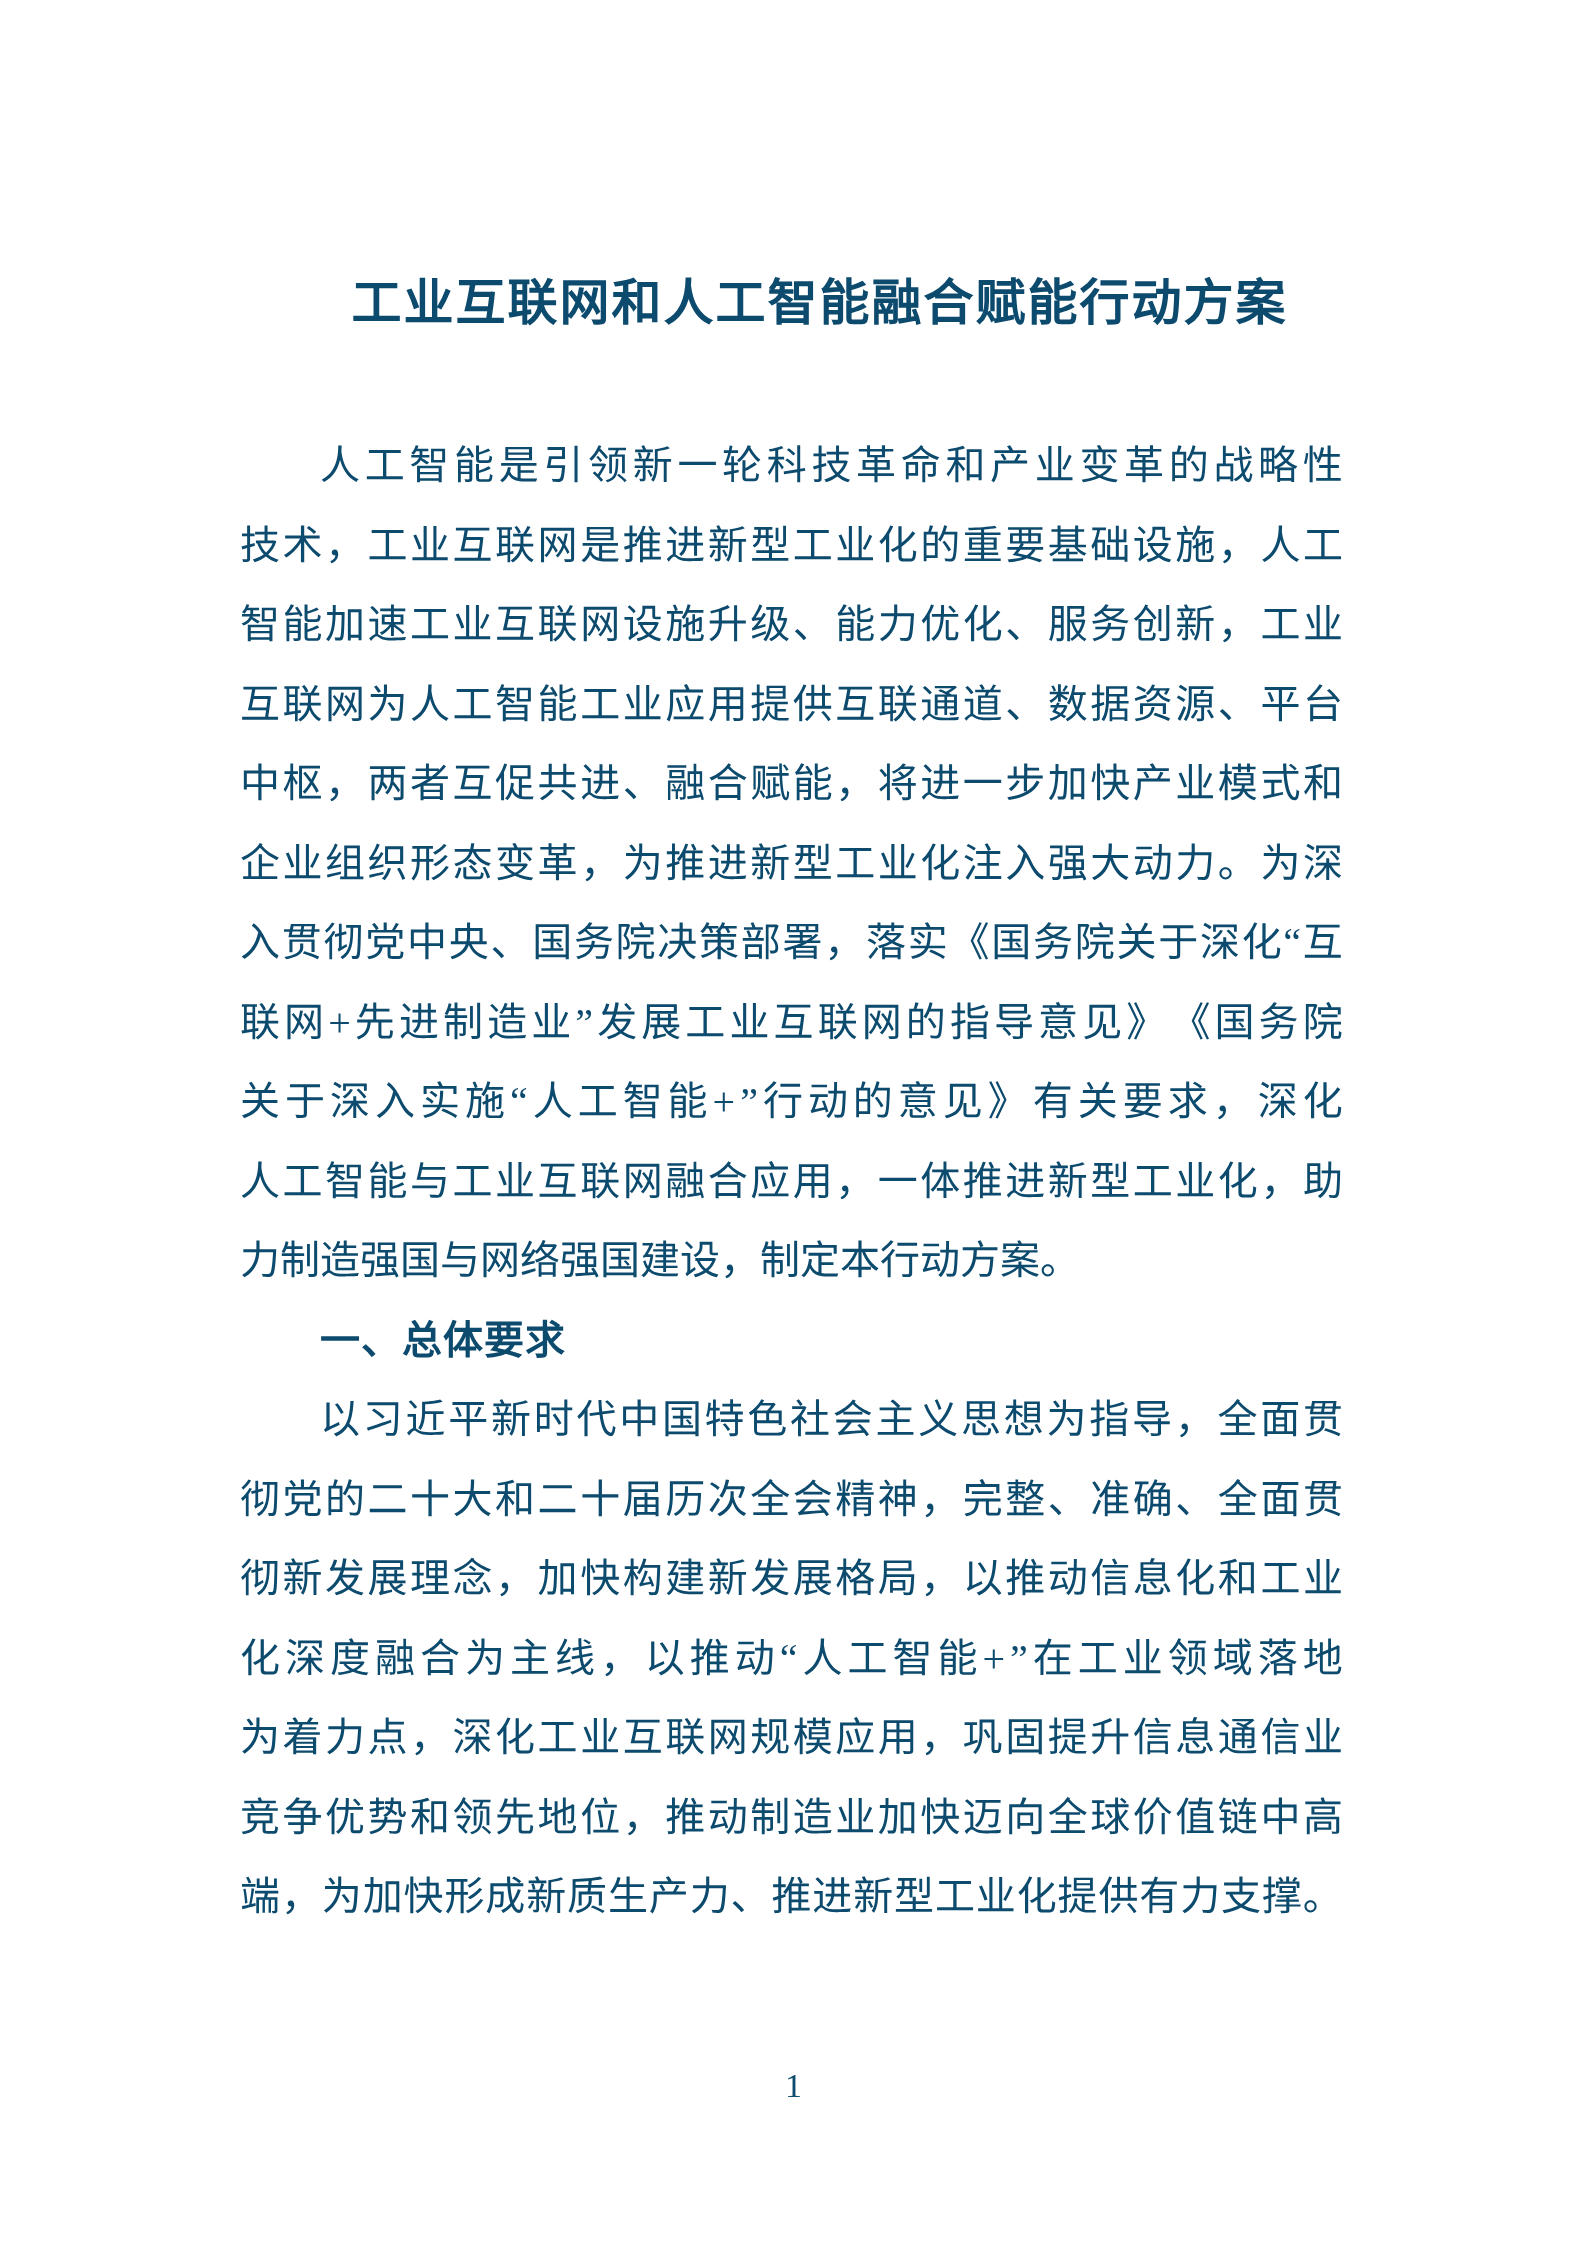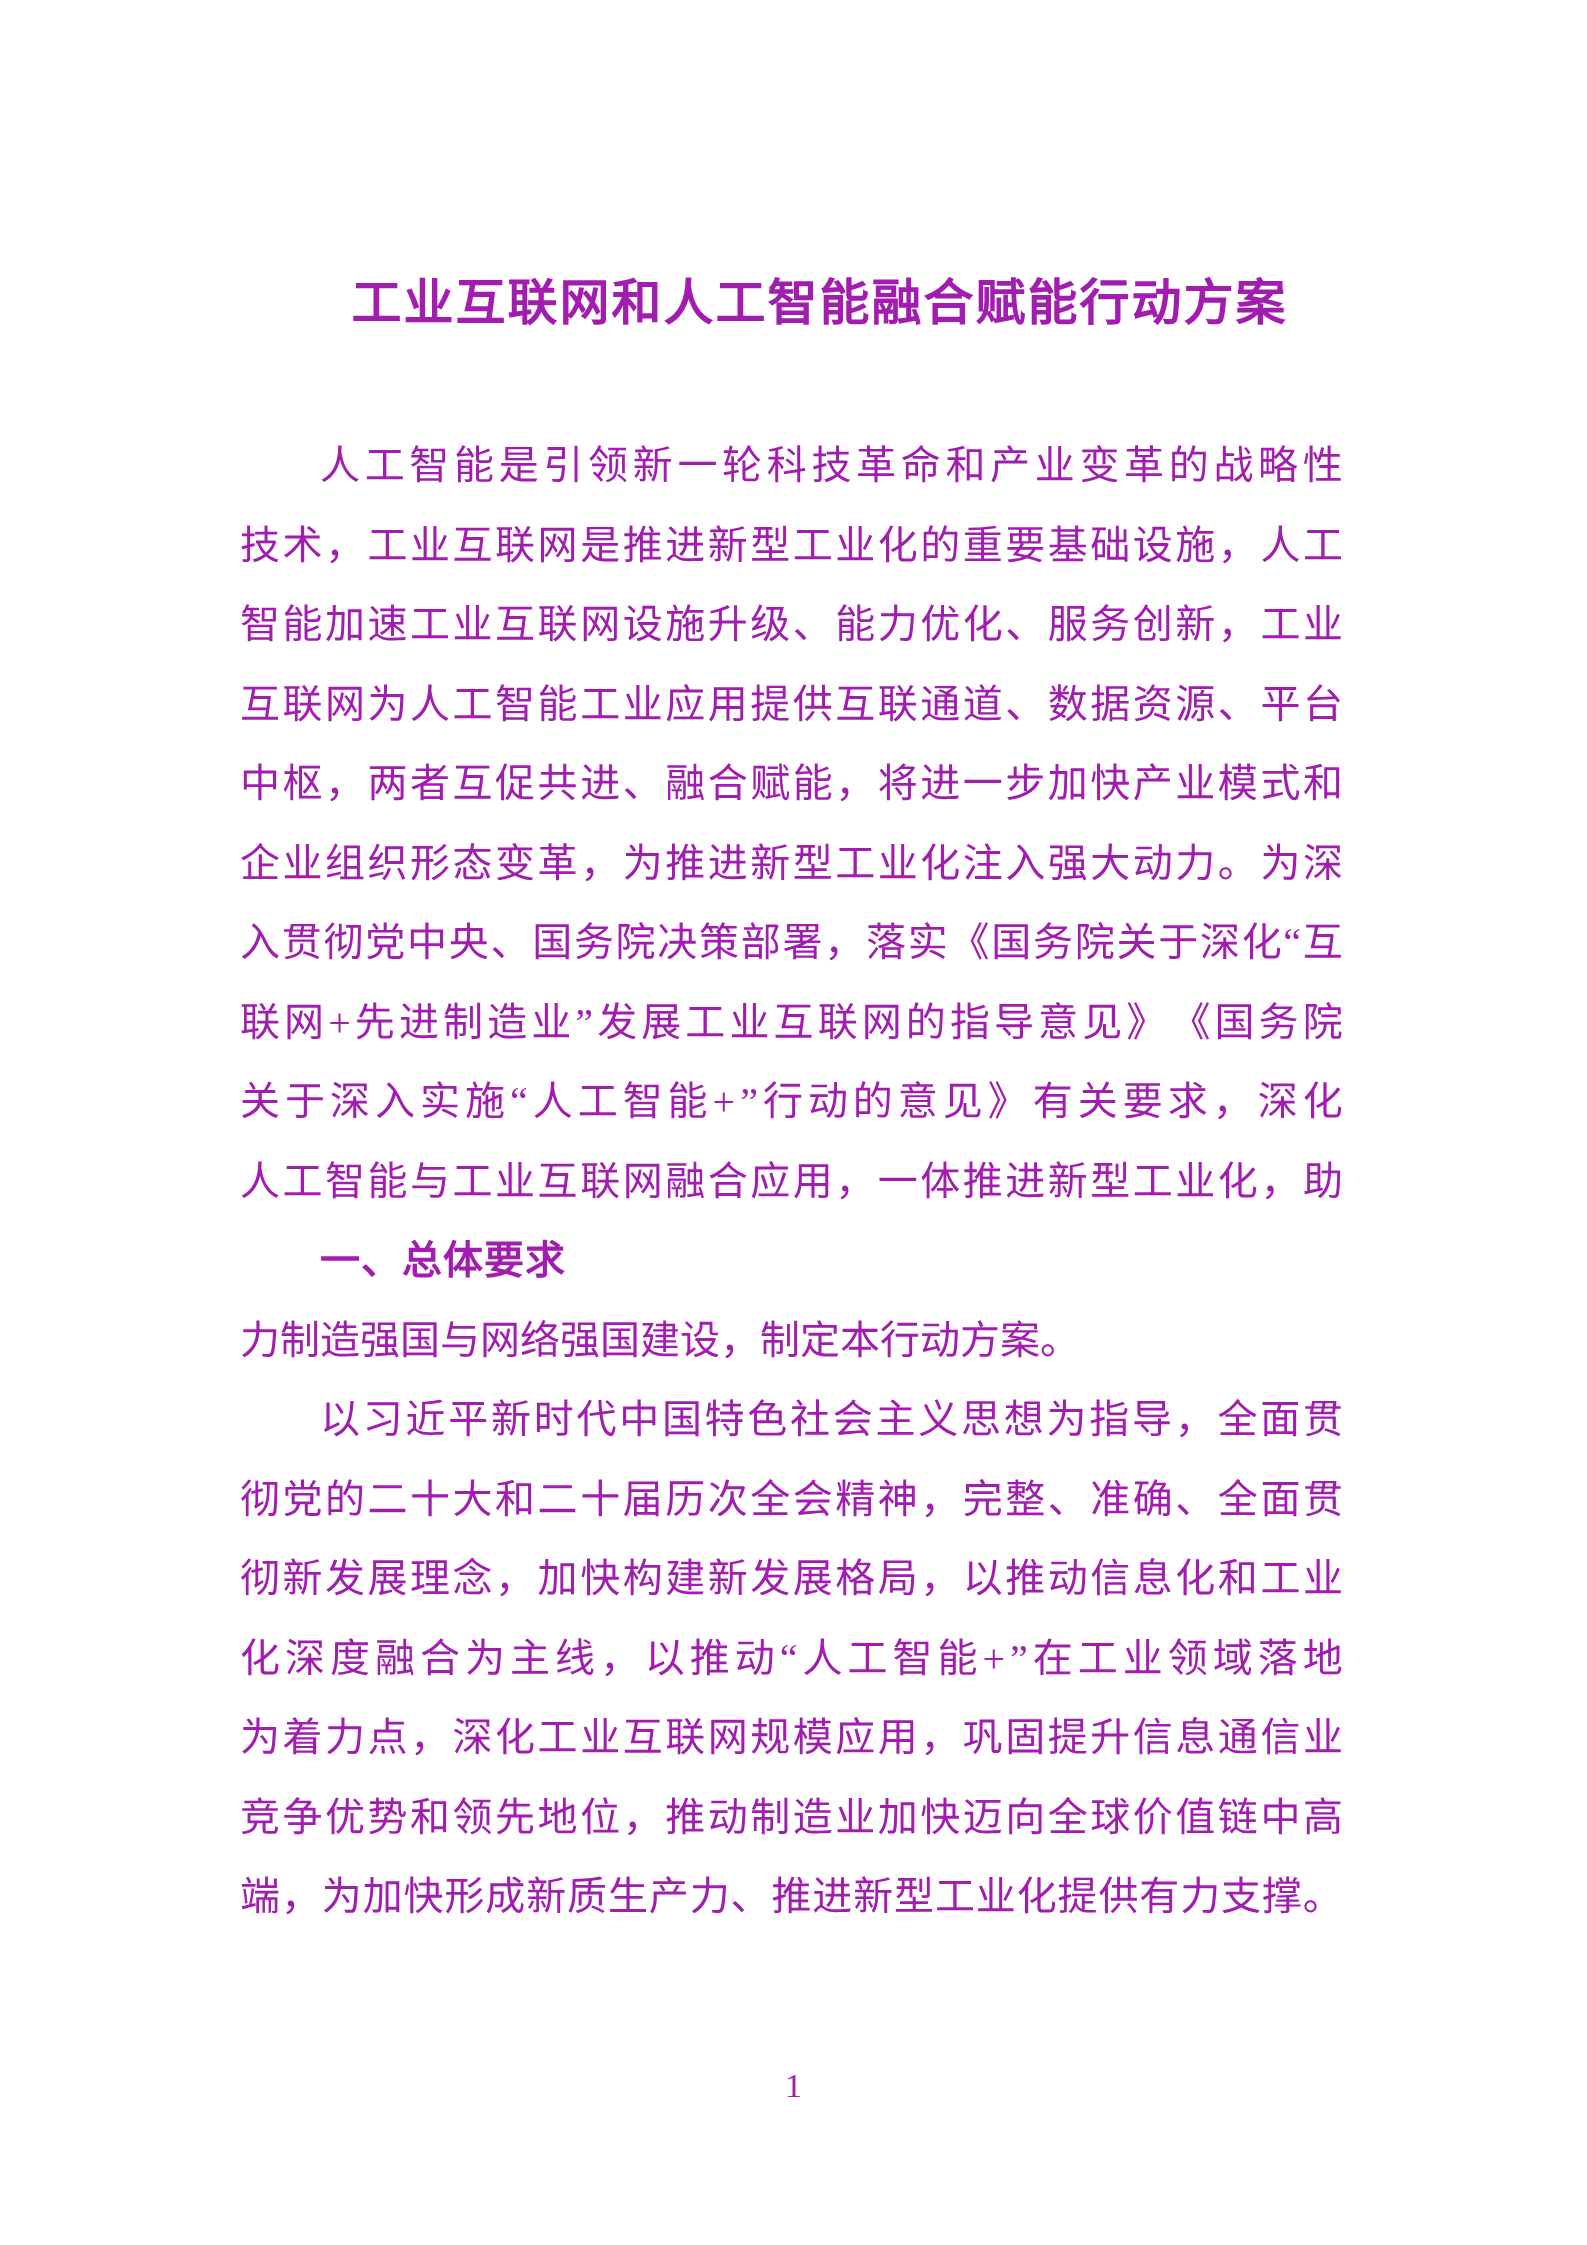--- a/index.html
+++ b/index.html
@@ -7,21 +7,21 @@
     padding: 0;
     background: #ffffff;
   }
   .page {
     position: relative;
     width: 1587px;
     height: 2245px;
     background: #ffffff;
     overflow: hidden;
     font-family: "Liberation Serif", "DejaVu Serif", serif;
-    color: #a21caf;
+    color: #0c4a6e;
   }
   .doc-title {
     position: absolute;
     top: 272px;
     left: 0;
     width: 100%;
     box-sizing: border-box;
     padding-left: 52px; 
     text-align: center;
     font-size: 50px;
@@ -343,22 +343,22 @@
         <span>推</span>
         <span>进</span>
         <span>新</span>
         <span>型</span>
         <span>工</span>
         <span>业</span>
         <span>化</span>
         <span>，</span>
         <span>助</span>
       </div>
+      <div class="line">力制造强国与网络强国建设，制定本行动方案。</div>
       <div class="line heading" style="padding-left: 80px;">一、总体要求</div>
-      <div class="line">力制造强国与网络强国建设，制定本行动方案。</div>
       <div class="line justify" style="padding-left: 80px;">
         <span>以</span>
         <span>习</span>
         <span>近</span>
         <span>平</span>
         <span>新</span>
         <span>时</span>
         <span>代</span>
         <span>中</span>
         <span>国</span>

